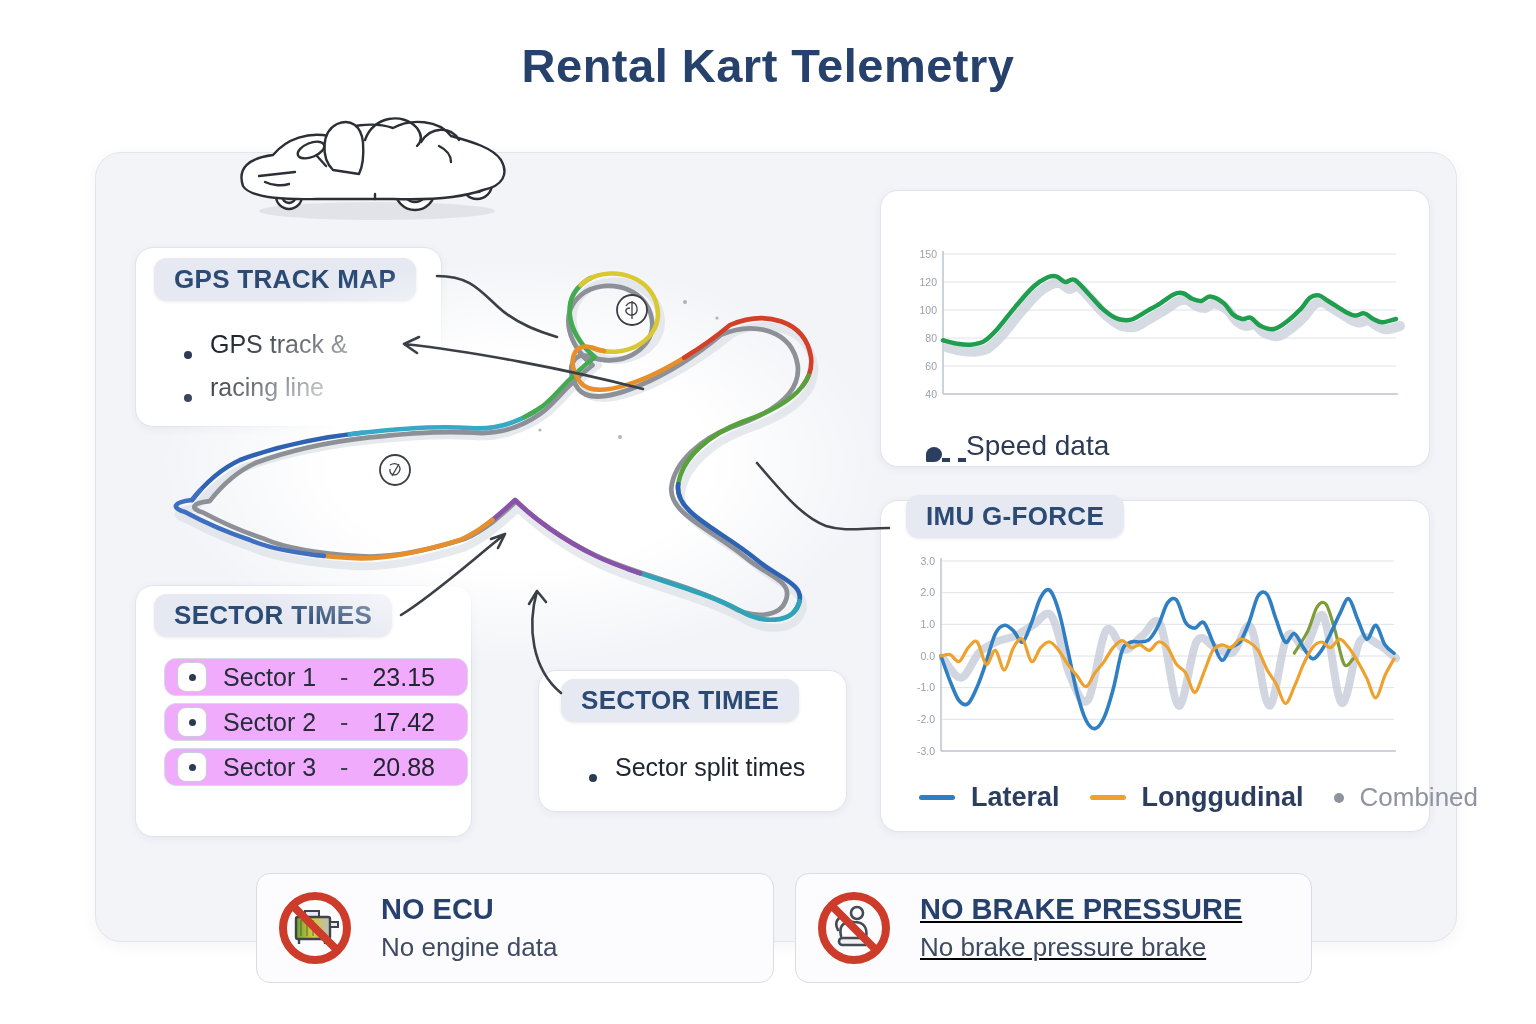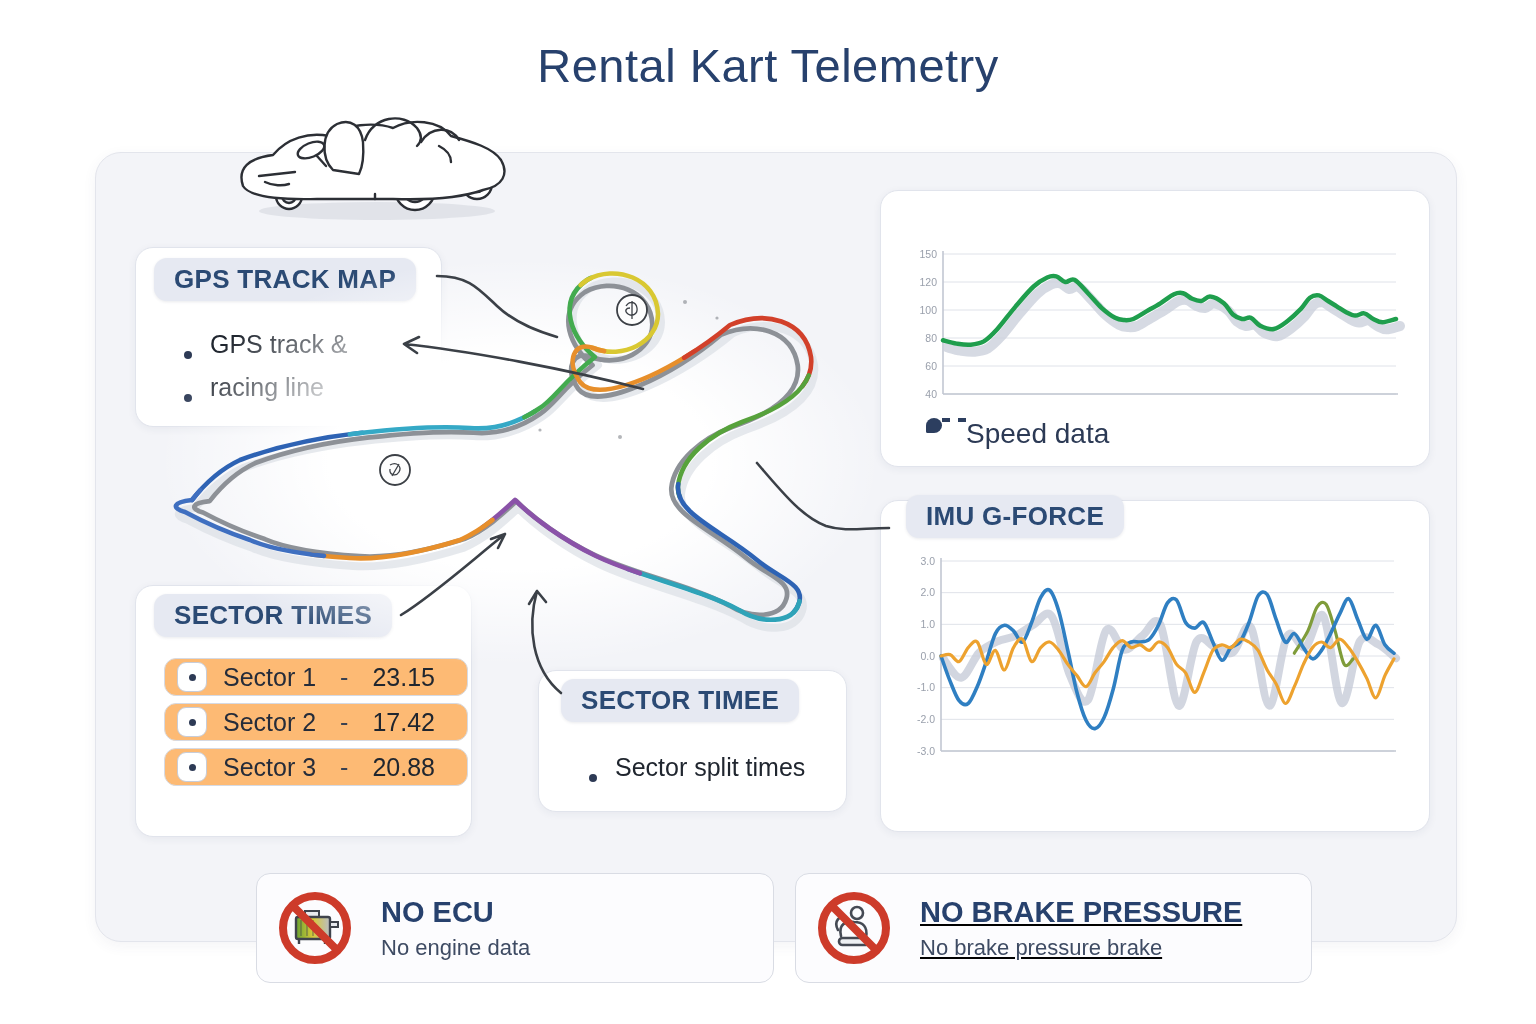--- a/index.html
+++ b/index.html
@@ -1,53 +1,53 @@
 <!DOCTYPE html>
 <html><head>
 <meta charset="utf-8">
 <style>
   html,body{margin:0;padding:0;background:#ffffff;}
   .page{position:relative;width:1536px;height:1024px;overflow:hidden;background:#ffffff;
         font-family:"Liberation Sans",sans-serif;}
-  .title{position:absolute;left:0;right:0;top:38px;text-align:center;font-size:47px;font-weight:400;
+  .title{position:absolute;left:0;right:0;top:38px;text-align:center;font-size:47px;font-weight:700;
          color:#27416d;letter-spacing:.5px;}
   .outer-panel{position:absolute;left:95px;top:152px;width:1360px;height:788px;background:#f3f4f8;
          border:1.5px solid #e3e5ec;border-radius:26px;box-shadow:0 4px 14px rgba(60,70,100,.06);z-index:1;}
   .panel{position:absolute;background:#ffffff;border:1.5px solid #e1e4ec;border-radius:18px;
          box-shadow:0 2px 8px rgba(40,50,80,.06);z-index:5;}
   .chip{position:absolute;display:inline-block;background:#e6e9f2;border-radius:13px;padding:6px 20px;
         font-weight:800;font-size:26px;color:#2b4a74;letter-spacing:.3px;white-space:nowrap;
         box-shadow:0 1px 3px rgba(40,50,80,.10);z-index:6;}
   .bullet-row{display:flex;align-items:flex-end;gap:18px;font-size:25px;color:#20262f;}
   .dot{width:8px;height:8px;border-radius:50%;background:#2d3a55;flex:0 0 auto;}
   .gps-bullets{position:absolute;left:48px;top:82px;display:flex;flex-direction:column;gap:14px;}
   .sector-rows{position:absolute;left:28px;top:72px;}
   .sector-row{display:flex;align-items:center;gap:16px;border:1.5px solid #d6dae3;border-radius:12px;
-        background:#fdba74;padding:3px 12px;margin-bottom:7px;width:278px;font-size:25px;color:#252c3a;}
+        background:#f0abfc;padding:3px 12px;margin-bottom:7px;width:278px;font-size:25px;color:#252c3a;}
   .sector-row.last{border-color:transparent;background:transparent;}
   .bullet-box{width:28px;height:28px;border:1.5px solid #c7ccd8;border-radius:9px;display:flex;
         align-items:center;justify-content:center;flex:0 0 auto;background:#fff;}
   .bullet-box .dot{width:7px;height:7px;}
   .sector-sep{margin:0 8px;color:#3a4150;}
   .sector-val{color:#20262f;}
   .sector-row.last .sector-val{font-weight:800;color:#141b28;}
-  .legend-row{position:absolute;display:flex;align-items:flex-start;}
+  .legend-row{position:absolute;display:flex;align-items:flex-end;margin-top:12px;}
   .legend-dot{width:16px;height:15px;border-radius:50% 50% 50% 10%;background:#2c3e5f;}
   .legend-dashes{width:24px;border-top:4px dashed #2c3e5f;height:0;}
   .legend-text{font-size:28px;color:#2c3a55;}
   .imu-legend{position:absolute;left:38px;top:281px;display:flex;align-items:center;gap:16px;}
   .swatch{width:36px;height:5px;border-radius:3px;flex:0 0 auto;}
   .imu-label{font-size:27px;font-weight:600;color:#2c3e5f;margin-right:14px;}
   .imu-label.bold{font-weight:800;}
   .combined-dot{width:10px;height:10px;border-radius:50%;background:#8e939e;}
   .combined-label{font-size:26px;color:#8e939e;}
   .badge{position:absolute;background:#fcfcfe;border:1.5px solid #d9dce4;border-radius:14px;
         display:flex;align-items:center;gap:26px;padding-left:18px;z-index:7;}
   .badge-title{font-size:29px;font-weight:800;color:#27416d;margin-bottom:6px;}
-  .badge-sub{font-size:22px;color:#3e4b63;}
+  .badge-sub{font-size:26px;color:#3e4b63;}
   svg{display:block;}
   svg text{font-family:"Liberation Sans",sans-serif;}
   .abs{position:absolute;}
   .noptr{pointer-events:none;}
   .track-wrap{position:absolute;left:165px;top:262px;width:710px;height:400px;z-index:6;
         background:radial-gradient(ellipse at 50% 50%, #ffffff 38%, rgba(255,255,255,0) 72%);}
 </style>
 </head>
 <body>
 
@@ -114,20 +114,28 @@
         <text x="34" y="171.83333333333334" text-anchor="end" fill="#9aa0ac" font-size="10.5">-2.0</text>
         <line x1="40" y1="200" x2="493" y2="200" stroke="#dfe2e9" stroke-width="1"></line>
         <text x="34" y="203.5" text-anchor="end" fill="#9aa0ac" font-size="10.5">-3.0</text>
         <line x1="40" y1="7" x2="40" y2="200" stroke="#c2c7d2" stroke-width="1.6"></line>
         <line x1="40" y1="200" x2="495" y2="200" stroke="#c2c7d2" stroke-width="1.6"></line>
         <path d="M42.0 107.2C45.0 110.5 54.1 127.7 60.1 126.8C66.2 125.8 72.2 107.7 78.2 101.6C84.3 95.6 90.3 93.2 96.4 90.4C102.4 87.6 108.4 87.6 114.5 84.9C120.5 82.1 126.6 76.9 132.6 73.7C138.6 70.4 144.7 56.9 150.7 65.3C156.8 73.7 162.8 110.0 168.8 124.0C174.9 137.9 180.9 156.6 187.0 149.1C193.0 141.7 199.0 87.6 205.1 79.3C211.1 70.9 217.2 97.9 223.2 98.8C229.2 99.8 235.3 89.0 241.3 84.9C247.4 80.7 253.4 62.0 259.4 73.7C265.5 85.3 271.5 151.9 277.6 154.7C283.6 157.5 289.6 100.2 295.7 90.4C301.7 80.7 307.8 94.2 313.8 96.0C319.8 97.9 325.9 104.9 331.9 101.6C338.0 98.4 344.0 67.6 350.0 76.5C356.1 85.3 362.1 153.3 368.2 154.7C374.2 156.1 380.2 94.6 386.3 84.9C392.3 75.1 398.4 99.3 404.4 96.0C410.4 92.8 416.5 56.0 422.5 65.3C428.6 74.6 434.6 147.7 440.6 151.9C446.7 156.1 452.7 100.2 458.8 90.4C464.8 80.7 470.8 90.4 476.9 93.2C482.9 96.0 492.0 104.9 495.0 107.2" fill="none" stroke="#c7ccd8" stroke-width="8" stroke-linecap="round" stroke-linejoin="round" opacity="0.8"></path>
         <path d="M393.3 102.2C395.6 98.5 403.2 87.5 406.9 79.9C410.7 72.2 413.0 60.5 416.0 56.1C419.0 51.7 422.0 49.4 425.1 53.3C428.1 57.3 431.1 69.8 434.1 79.9C437.1 89.9 440.2 108.7 443.2 113.4C446.2 118.0 450.7 108.7 452.2 107.8" fill="none" stroke="#7f9c3a" stroke-width="3.2" stroke-linecap="round" stroke-linejoin="round" opacity="1"></path>
         <path d="M40.0 105.0C41.5 109.2 46.0 122.7 49.1 130.1C52.1 137.6 55.1 146.0 58.1 149.7C61.1 153.4 64.2 154.8 67.2 152.5C70.2 150.2 73.2 142.7 76.2 135.7C79.3 128.8 82.3 119.4 85.3 110.6C88.3 101.7 91.3 88.7 94.4 82.6C97.4 76.6 100.4 74.7 103.4 74.3C106.4 73.8 109.5 77.1 112.5 79.9C115.5 82.6 118.5 92.4 121.5 91.0C124.6 89.6 127.6 78.9 130.6 71.5C133.6 64.0 136.6 51.7 139.7 46.3C142.7 41.0 145.7 37.0 148.7 39.3C151.7 41.7 154.8 50.3 157.8 60.3C160.8 70.3 163.8 85.9 166.8 99.4C169.9 112.9 172.9 129.7 175.9 141.3C178.9 153.0 181.9 163.2 185.0 169.3C188.0 175.3 191.0 178.1 194.0 177.6C197.0 177.2 200.1 173.0 203.1 166.5C206.1 160.0 209.1 149.7 212.1 138.5C215.2 127.4 218.2 107.3 221.2 99.4C224.2 91.5 227.2 92.4 230.3 91.0C233.3 89.6 236.3 91.5 239.3 91.0C242.3 90.6 245.4 91.0 248.4 88.2C251.4 85.4 254.4 80.3 257.4 74.3C260.5 68.2 263.5 56.1 266.5 51.9C269.5 47.7 272.5 45.9 275.6 49.1C278.6 52.4 281.6 66.8 284.6 71.5C287.6 76.1 290.7 77.1 293.7 77.1C296.7 77.1 299.7 69.1 302.7 71.5C305.8 73.8 308.8 84.7 311.8 91.0C314.8 97.3 317.8 108.3 320.9 109.2C323.9 110.1 326.9 99.6 329.9 96.6C332.9 93.6 336.0 95.2 339.0 91.0C342.0 86.8 345.0 79.2 348.0 71.5C351.1 63.8 354.1 49.6 357.1 44.9C360.1 40.3 363.1 39.6 366.2 43.5C369.2 47.5 372.2 60.8 375.2 68.7C378.2 76.6 381.3 88.7 384.3 91.0C387.3 93.4 390.3 81.7 393.3 82.6C396.4 83.6 399.4 92.4 402.4 96.6C405.4 100.8 408.4 107.3 411.5 107.8C414.5 108.3 417.5 103.6 420.5 99.4C423.5 95.2 426.6 88.7 429.6 82.6C432.6 76.6 435.6 68.9 438.6 63.1C441.7 57.3 444.7 46.8 447.7 47.7C450.7 48.7 453.7 61.9 456.8 68.7C459.8 75.4 462.8 87.3 465.8 88.2C468.8 89.2 471.9 73.3 474.9 74.3C477.9 75.2 480.9 89.2 483.9 93.8C487.0 98.5 491.5 100.8 493.0 102.2" fill="none" stroke="#2f7fc2" stroke-width="3.6" stroke-linecap="round" stroke-linejoin="round" opacity="1"></path>
         <path d="M40.0 105.0C41.5 104.8 46.0 102.7 49.1 103.6C52.1 104.5 55.1 111.8 58.1 110.6C61.1 109.4 64.2 99.9 67.2 96.6C70.2 93.4 73.2 88.2 76.2 91.0C79.3 93.8 82.3 112.0 85.3 113.4C88.3 114.8 91.3 98.5 94.4 99.4C97.4 100.3 100.4 119.4 103.4 119.0C106.4 118.5 109.5 101.7 112.5 96.6C115.5 91.5 118.5 85.9 121.5 88.2C124.6 90.6 127.6 109.2 130.6 110.6C133.6 112.0 136.6 99.9 139.7 96.6C142.7 93.4 145.7 90.6 148.7 91.0C151.7 91.5 154.8 95.7 157.8 99.4C160.8 103.1 163.8 109.2 166.8 113.4C169.9 117.6 172.9 120.8 175.9 124.6C178.9 128.3 181.9 136.2 185.0 135.7C188.0 135.3 191.0 126.0 194.0 121.8C197.0 117.6 200.1 114.8 203.1 110.6C206.1 106.4 209.1 100.1 212.1 96.6C215.2 93.1 218.2 89.6 221.2 89.6C224.2 89.6 227.2 95.9 230.3 96.6C233.3 97.3 236.3 93.4 239.3 93.8C242.3 94.3 245.4 99.9 248.4 99.4C251.4 98.9 254.4 91.5 257.4 91.0C260.5 90.6 263.5 92.9 266.5 96.6C269.5 100.3 272.5 109.2 275.6 113.4C278.6 117.6 281.6 117.1 284.6 121.8C287.6 126.4 290.7 141.3 293.7 141.3C296.7 141.3 299.7 128.8 302.7 121.8C305.8 114.8 308.8 104.1 311.8 99.4C314.8 94.8 317.8 94.3 320.9 93.8C323.9 93.4 326.9 97.5 329.9 96.6C332.9 95.7 336.0 89.2 339.0 88.2C342.0 87.3 345.0 89.2 348.0 91.0C351.1 92.9 354.1 94.8 357.1 99.4C360.1 104.1 363.1 113.4 366.2 119.0C369.2 124.6 372.2 127.4 375.2 132.9C378.2 138.5 381.3 152.0 384.3 152.5C387.3 153.0 390.3 142.3 393.3 135.7C396.4 129.2 399.4 119.9 402.4 113.4C405.4 106.9 408.4 100.3 411.5 96.6C414.5 92.9 417.5 91.0 420.5 91.0C423.5 91.0 426.6 97.1 429.6 96.6C432.6 96.2 435.6 88.2 438.6 88.2C441.7 88.2 444.7 92.9 447.7 96.6C450.7 100.3 453.7 105.5 456.8 110.6C459.8 115.7 462.8 121.3 465.8 127.4C468.8 133.4 471.9 147.4 474.9 146.9C477.9 146.4 480.9 131.1 483.9 124.6C487.0 118.0 491.5 110.6 493.0 107.8" fill="none" stroke="#eda22f" stroke-width="3.2" stroke-linecap="round" stroke-linejoin="round" opacity="1"></path>
       </svg>
+    <div class="imu-legend">
+      <span class="swatch" style="background:#2f7fc2;"></span>
+      <span class="imu-label">Lateral</span>
+      <span class="swatch" style="background:#eda22f;"></span>
+      <span class="imu-label bold">Longgudinal</span>
+      <span class="combined-dot"></span>
+      <span class="combined-label">Combined</span>
+    </div>
   </div>
 
   <div class="panel" style="left:135px;top:585px;width:335px;height:250px;">
     <div class="chip" style="left:18px;top:8px;">SECTOR TIMES</div>
     <div class="sector-rows">
       <div class="sector-row">
         <span class="bullet-box">
             <span class="dot"></span>
           </span>
         <span>Sector 1</span>

